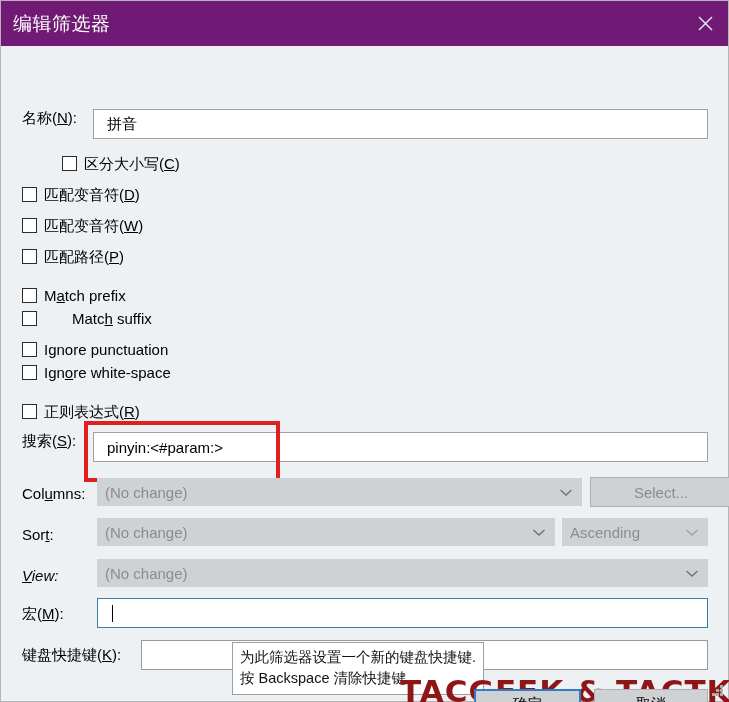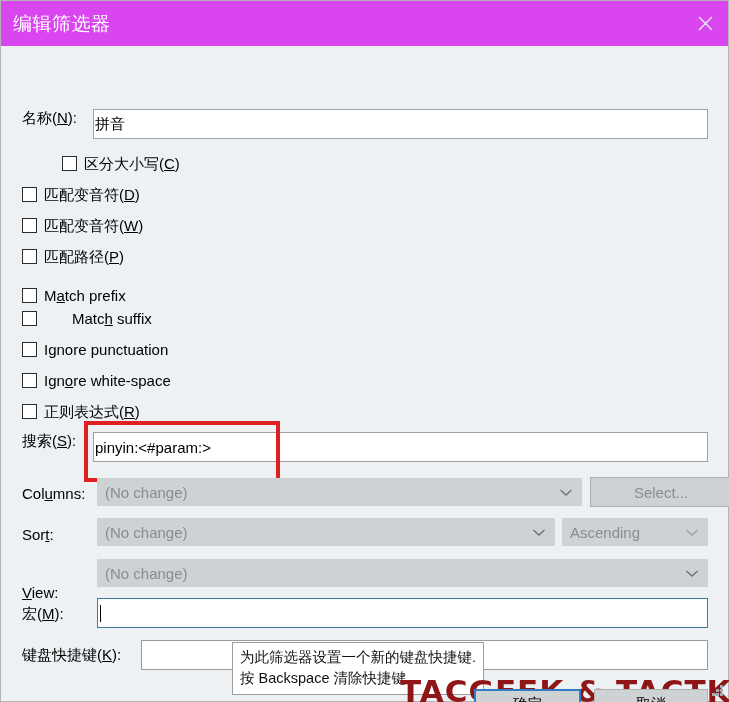--- a/index.html
+++ b/index.html
@@ -21,21 +21,21 @@
     box-sizing: border-box;
     border: 1px solid #b4b4b4;
     background: #eef1f3;
     display: flex;
     flex-direction: column;
   }
   
   #titlebar {
     height: 45px;
     min-height: 45px;
-    background: #d946ef;
+    background: #701a75;
     display: flex;
     align-items: center;
     justify-content: space-between;
     position: relative;
   }
   #title-text {
     color: #ffffff;
     font-size: 19px;
     padding-left: 12px;
     letter-spacing: 0.5px;
@@ -71,21 +71,21 @@
   
   .tinput {
     box-sizing: border-box;
     background: #ffffff;
     border: 1px solid #a0a0a0;
     height: 30px;
     font-size: 15px;
     color: #000;
     display: flex;
     align-items: center;
-    padding-left: 1px;
+    padding-left: 13px;
     font-family: "Liberation Sans", "DejaVu Sans", sans-serif;
   }
   .tinput.focused {
     border: 1px solid #3a7ca5;
   }
   .caret {
     display: inline-block;
     width: 1px;
     height: 17px;
     background: #000;
@@ -251,21 +251,21 @@
     <div class="cbrow" style="top:262px;gap:28px;">
       <span class="cbox"></span>
       <span class="cblabel"><span>Matc</span><u>h</u><span> suffix</span></span>
     </div>
 
     <div class="cbrow" style="top:293px;">
       <span class="cbox"></span>
       <span class="cblabel"><span>I</span><u>g</u><span>nore punctuation</span></span>
     </div>
 
-    <div class="cbrow" style="top:324px;">
+    <div class="cbrow" style="top:316px;">
       <span class="cbox"></span>
       <span class="cblabel"><span>Ign</span><u>o</u><span>re white-space</span></span>
     </div>
 
     <div class="cbrow" style="top:355px;">
       <span class="cbox"></span>
       <span class="cblabel"><span>正则表达式(</span><u>R</u><span>)</span></span>
     </div>
 
     <div class="row" style="left:21px; top:386px;">
@@ -298,21 +298,21 @@
         <polyline points="1.5,2 7,7 12.5,2" fill="none" stroke="#6d7174" stroke-width="1.3"></polyline>
       </svg>
     </div>
     <div class="combo disabled" style="position:absolute; left:561px; top:472px; width:146px; color:#8c8c8c;">
       <span>Ascending</span>
       <svg class="chev" viewBox="0 0 14 9">
         <polyline points="1.5,2 7,7 12.5,2" fill="none" stroke="#9aa0a4" stroke-width="1.3"></polyline>
       </svg>
     </div>
 
-    <div class="row" style="left:21px; top:532px; height:28px;">
+    <div class="row" style="left:21px; top:515px; height:28px;font-style:italic;">
       <span class="lbl"><span></span><u>V</u><span>iew:</span></span>
     </div>
     <div class="combo disabled" style="position:absolute; left:96px; top:513px; width:611px;">
       <span>(No change)</span>
       <svg class="chev" viewBox="0 0 14 9">
         <polyline points="1.5,2 7,7 12.5,2" fill="none" stroke="#6d7174" stroke-width="1.3"></polyline>
       </svg>
     </div>
 
     <div class="row" style="left:21px; top:553px; height:30px;">

